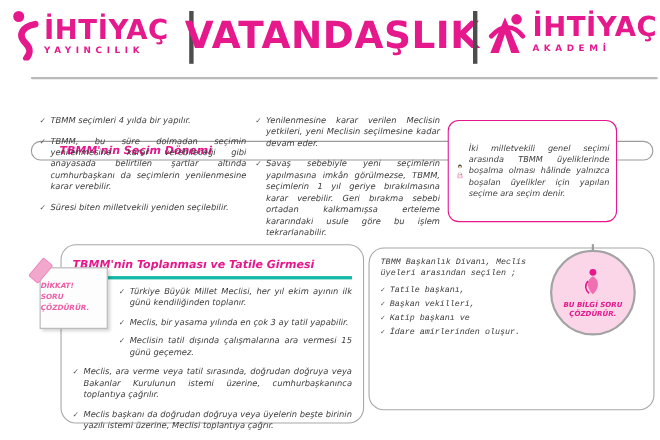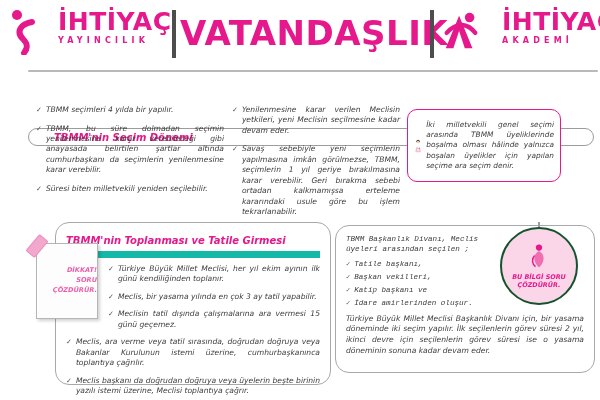--- a/index.html
+++ b/index.html
@@ -3,75 +3,75 @@
 <meta charset="utf-8">
 <style>
   * { margin:0; padding:0; box-sizing:border-box; }
   html,body { background:#ffffff; }
   #page {
     position:relative; width:600px; height:400px; background:#fff;
     font-family:"DejaVu Sans","Liberation Sans",sans-serif; overflow:hidden;
     color:#3c3c3c;
   }
   
-  .logo { position:absolute; display:flex; align-items:flex-start; gap:20px; }
+  .logo { position:absolute; display:flex; align-items:center; gap:2px; }
   .logo-left { left:8px; top:9px; }
   .logo-right { left:440px; top:9px; }
   .logo-text { display:flex; flex-direction:column; }
   .logo-name { font-size:25px; font-weight:bold; color:#e5188c; letter-spacing:.5px; line-height:25px; }
   .logo-sub { font-size:8px; font-weight:bold; color:#e5188c; letter-spacing:4.2px; margin-top:2px; }
   .hdr-divider { position:absolute; top:10px; width:4px; height:48px; background:#4d4d4d; }
   .d1 { left:172px; } .d2 { left:430px; }
-  .page-title { position:absolute; left:180px; top:13px; font-size:34px; font-weight:bold; color:#e5188c; letter-spacing:.5px; }
+  .page-title { position:absolute; left:168px; top:13px; font-size:34px; font-weight:bold; color:#e5188c; letter-spacing:.5px; }
   .header-rule { position:absolute; left:28px; top:70px; width:570px; height:2px; background:#b9b9b9; border-radius:1px; }
   .sec-title { font-size:10px; font-weight:bold; font-style:italic; color:#e5188c; }
   .b { display:flex; gap:4px; font-size:7.6px; line-height:1.38; font-style:italic; text-align:justify; }
   .chk { flex:0 0 auto; font-size:7px; color:#555; font-style:normal; line-height:1.5; }
   
   .s1-pill {
     position:absolute; left:28px; top:80px; width:566px; height:18px;
     border:1.4px solid #9c9c9c; border-radius:10px; display:flex; align-items:center; padding-left:25px; background:#fff;margin-top:48px;
   }
   .s1-col { position:absolute; display:flex; flex-direction:column; gap:8px; }
   .s1-c1 { left:36px; top:105px; width:188px; }
   .s1-c2 { left:232px; top:105px; width:168px; }
   .info-box {
-    position:absolute; left:407px; top:109px; width:154px; height:73px;
+    position:absolute; left:407px; top:109px; width:154px; height:93px;
     border:1.6px solid #e5188c; border-radius:10px; background:#fff;
     display:flex; align-items:center; gap:4px; padding:5px 6px;
   }
   .info-box .txt { font-size:7.4px; line-height:1.4; font-style:italic; text-align:justify; }
   
   .box {
     position:absolute; border:1.4px solid #a8a8a8; border-radius:14px; background:#fff;
   }
   .box-left { left:55px; top:222px; width:276px; height:163px; padding:6px 10px 6px 10px; }
-  .box-left .title-row { border-bottom:7px solid #14b8a6; padding-bottom:3px; margin-bottom:6px; }
+  .box-left .title-row { border-bottom:3px solid #14b8a6; padding-bottom:3px; margin-bottom:6px; }
   .indent { margin-left:42px; }
   .box-left .b { margin-bottom:7px; }
   
   .sticky {
-    position:absolute; left:36px; top:243px; width:62px; height:76px;
+    position:absolute; left:36px; top:243px; width:62px; height:56px;
     background:#fdfdfd; border:1px solid #b5b5b5; box-shadow:2px 2px 3px rgba(0,0,0,.18);
-    display:flex; flex-direction:column; align-items:flex-end; justify-content:center; gap:2px; z-index:3;
+    display:flex; flex-direction:column; align-items:flex-start; justify-content:center; gap:2px; z-index:3;
   }
   .sticky span { font-size:6.6px; font-weight:bold; font-style:italic; color:#ef5da8; text-align:center; line-height:1.2; }
   .ribbon {
     position:absolute; left:-6px; top:-9px; width:12px; height:22px;
     background:#f2a7cc; border:1px solid #e5188c33; transform:rotate(40deg); border-radius:2px; z-index:4;
   }
   
   .box-right { left:335px; top:225px; width:260px; height:148px; padding:8px 10px 6px 10px; }
   .divan-left { width:150px; display:flex; flex-direction:column; gap:2px;font-family:Liberation Mono, monospace; }
   .divan-intro { font-size:7.6px; font-style:italic; line-height:1.35; margin-bottom:2px; }
   .divan-item { display:flex; gap:4px; font-size:7.6px; font-style:italic; line-height:1.45; }
   .divan-par { font-size:7.6px; font-style:italic; line-height:1.42; text-align:justify; margin-top:5px; }
   .badge {
     position:absolute; right:16px; top:1px; width:78px; height:78px; border-radius:50%;
-    background:#fbd6e8; border:2px solid #14532d;
+    background:#fbd6e8; border:2px solid #a3a3a3;
     display:flex; flex-direction:column; align-items:center; justify-content:center; z-index:2;
   }
   .badge-hanger { position:absolute; right:54px; top:-4px; width:2px; height:14px; background:#9c9c9c; }
   .badge span { font-size:6.4px; font-weight:bold; font-style:italic; color:#e5188c; text-align:center; line-height:1.25; width:62px; }
 </style>
 </head>
 <body>
 
 <div id="page">
 
@@ -205,16 +205,15 @@
       </div>
       <div class="divan-item">
         <span class="chk">✓</span>
         <span>Katip başkanı ve</span>
       </div>
       <div class="divan-item">
         <span class="chk">✓</span>
         <span>İdare amirlerinden oluşur.</span>
       </div>
     </div>
-    <div class="divan-par">Türkiye Büyük Millet Meclisi Başkanlık Divanı için, bir yasama döneminde iki seçim yapılır. İlk seçilenlerin görev süresi 2 yıl, ikinci devre için seçilenlerin görev süresi ise o yasama döneminin sonuna kadar devam eder.</div>
   </div>
 
 </div>
 
 </body></html>

